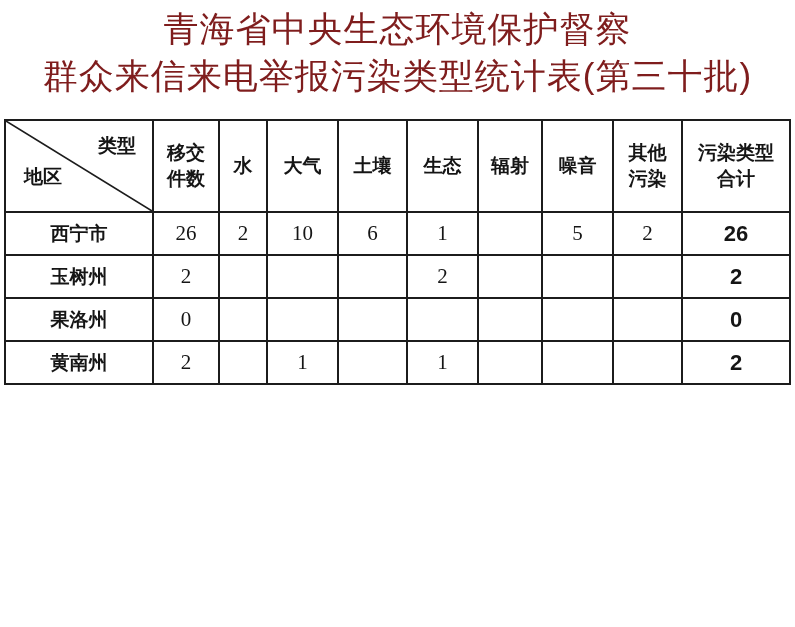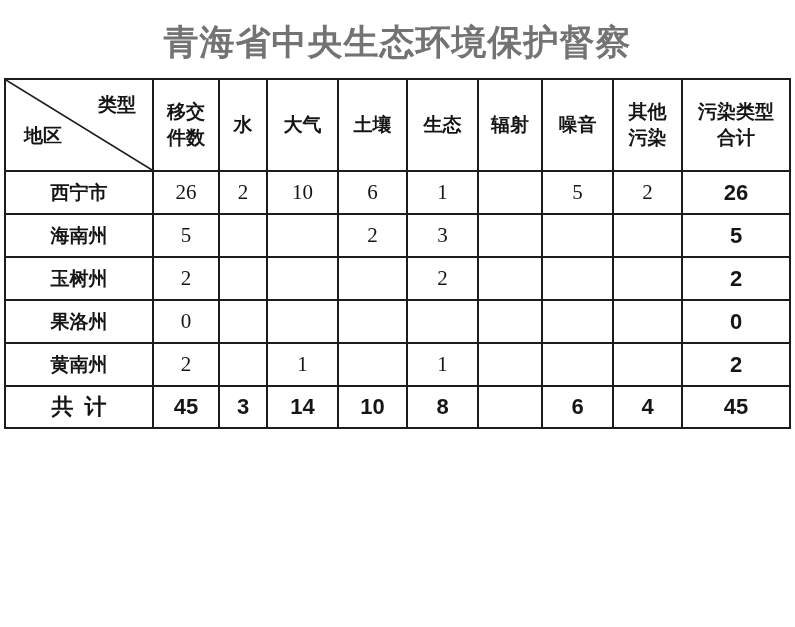--- a/index.html
+++ b/index.html
@@ -11,33 +11,33 @@
     overflow: hidden;
     font-family: "Liberation Sans", sans-serif;
     color: #151515;
   }
   .page {
     width: 795px;
     height: 627px;
     position: relative;
   }
   .title-block {
-    padding-top: 18px;
+    padding-top: 5px;
     text-align: center;
-    font-weight: bold;
+    font-weight: normal;
     font-size: 35px;
     line-height: 47px;
     letter-spacing: 1px;
-    color: #737373;
+    color: #7f1d1d;
   }
   table.stats {
     border-collapse: collapse;
     table-layout: fixed;
     width: 787px;
-    margin: 13px auto 0 auto;
+    margin: 20px auto 0 auto;
     border: 2px solid #1c1c1c;
   }
   table.stats th, table.stats td {
     border: 2px solid #1c1c1c;
     padding: 0;
     text-align: center;
     vertical-align: middle;
     overflow: hidden;
   }
   thead th {
@@ -94,20 +94,21 @@
     font-weight: bold;
   }
 </style>
 </head>
 <body>
 
 <div class="page">
 
   <div class="title-block">
     <div>青海省中央生态环境保护督察</div>
+    <div>群众来信来电举报污染类型统计表(第三十批)</div>
   </div>
 
   <table class="stats">
     <colgroup>
       <col style="width:148px">
       <col style="width:66px">
       <col style="width:48px">
       <col style="width:71px">
       <col style="width:69px">
       <col style="width:71px">
@@ -143,32 +144,20 @@
           <td class="num">2</td>
           <td class="num">10</td>
           <td class="num">6</td>
           <td class="num">1</td>
           <td class="num"></td>
           <td class="num">5</td>
           <td class="num">2</td>
           <td class="total-col">26</td>
         </tr>
         <tr>
-          <th class="region">海南州</th>
-          <td class="num">5</td>
-          <td class="num"></td>
-          <td class="num"></td>
-          <td class="num">2</td>
-          <td class="num">3</td>
-          <td class="num"></td>
-          <td class="num"></td>
-          <td class="num"></td>
-          <td class="total-col">5</td>
-        </tr>
-        <tr>
           <th class="region">玉树州</th>
           <td class="num">2</td>
           <td class="num"></td>
           <td class="num"></td>
           <td class="num"></td>
           <td class="num">2</td>
           <td class="num"></td>
           <td class="num"></td>
           <td class="num"></td>
           <td class="total-col">2</td>
@@ -190,28 +179,16 @@
           <td class="num">2</td>
           <td class="num"></td>
           <td class="num">1</td>
           <td class="num"></td>
           <td class="num">1</td>
           <td class="num"></td>
           <td class="num"></td>
           <td class="num"></td>
           <td class="total-col">2</td>
         </tr>
-        <tr class="total-row">
-          <th class="region">共 计</th>
-          <td class="num">45</td>
-          <td class="num">3</td>
-          <td class="num">14</td>
-          <td class="num">10</td>
-          <td class="num">8</td>
-          <td class="num"></td>
-          <td class="num">6</td>
-          <td class="num">4</td>
-          <td class="total-col">45</td>
-        </tr>
       </tbody>
   </table>
 
 </div>
 
 </body></html>

